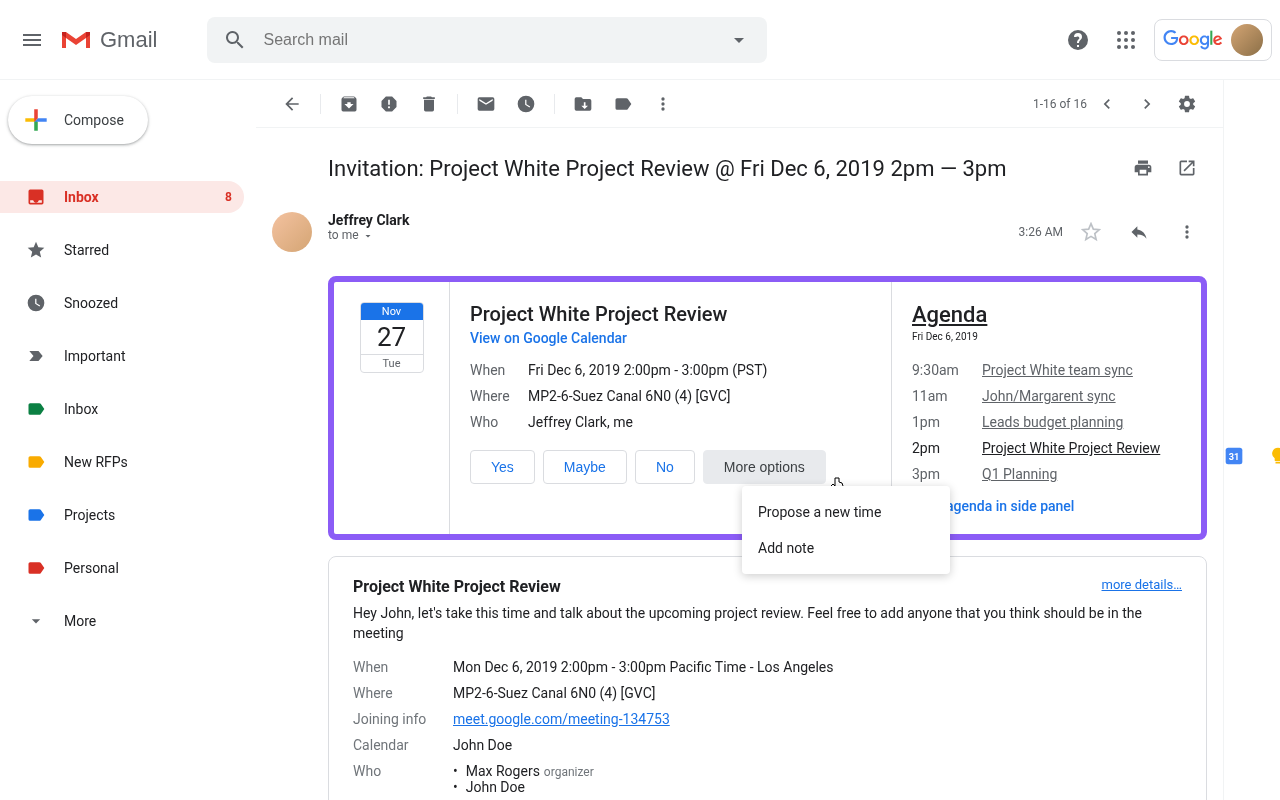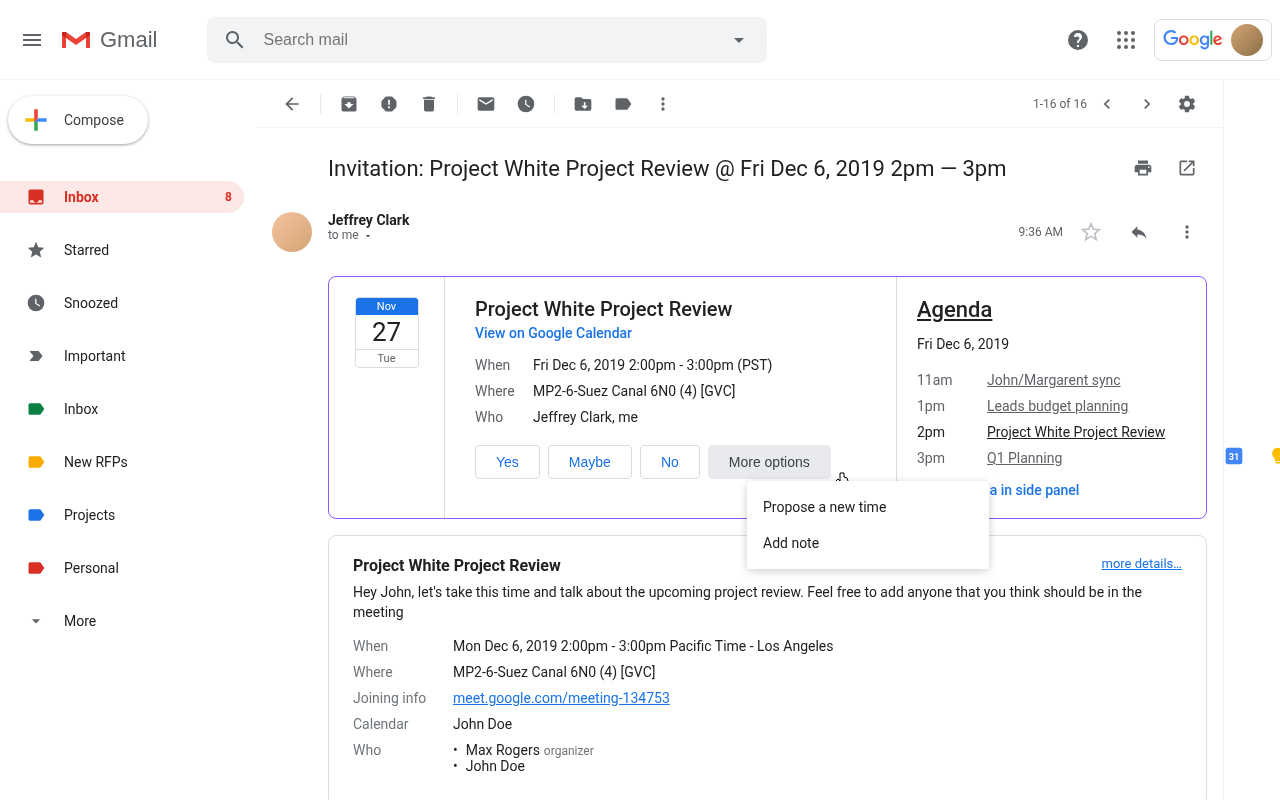--- a/index.html
+++ b/index.html
@@ -38,21 +38,21 @@
 .subject-actions { margin-left: auto; display: flex; gap: 4px; }
 
 .sender-row { display: flex; align-items: flex-start; margin-top: 24px; position: relative; }
 .sender-avatar { width: 40px; height: 40px; border-radius: 50%; background: linear-gradient(135deg, #f4c2a0, #d4a574); position: absolute; left: -56px; }
 .sender-info { flex: 1; }
 .sender-name { font-weight: 700; font-size: 14px; }
 .sender-to { font-size: 12px; color: #5f6368; }
 .sender-meta { display: flex; align-items: center; gap: 8px; color: #5f6368; font-size: 12px; }
 
 
-.cal-card { margin-top: 24px; border: 1px solid #8b5cf6; border-radius: 8px; display: flex; overflow: visible; position: relative; gap: 10px; }
+.cal-card { margin-top: 24px; border: 6px solid #8b5cf6; border-radius: 8px; display: flex; overflow: visible; position: relative; }
 .cal-left { width: 116px; padding: 20px 0; display: flex; justify-content: center; align-items: flex-start; border-right: 1px solid #dadce0; }
 .date-block { width: 64px; border: 1px solid #dadce0; border-radius: 4px; text-align: center; overflow: hidden; }
 .date-month { background: #1a73e8; color: #fff; font-size: 11px; padding: 2px 0; }
 .date-day { font-size: 26px; font-weight: 400; padding: 2px 0; }
 .date-dow { font-size: 11px; color: #5f6368; border-top: 1px solid #dadce0; padding: 2px 0; }
 .cal-main { flex: 1; padding: 20px; }
 .cal-title { font-size: 20px; font-weight: 500; }
 .cal-link { color: #1a73e8; font-size: 14px; font-weight: 500; margin-top: 4px; cursor: pointer; }
 .cal-meta { margin-top: 16px; }
 .cal-meta-row { display: flex; margin-bottom: 10px; font-size: 14px; }
@@ -60,21 +60,21 @@
 .rsvp-row { display: flex; gap: 8px; margin-top: 20px; }
 .rsvp-btn { padding: 8px 20px; border: 1px solid #dadce0; border-radius: 4px; color: #1a73e8; font-weight: 500; cursor: pointer; font-size: 14px; background: #fff; }
 .rsvp-btn.more { color: #3c4043; background: #e8eaed; border-color: #e8eaed; }
 .cursor-hand { position: absolute; pointer-events: none; }
 
 .dropdown-menu { position: absolute; background: #fff; box-shadow: 0 2px 10px rgba(0,0,0,0.2); border-radius: 4px; padding: 8px 0; z-index: 10; }
 .dropdown-item { padding: 10px 40px 10px 16px; font-size: 14px; cursor: pointer; white-space: nowrap; }
 
 .cal-agenda { width: 310px; border-left: 1px solid #dadce0; padding: 20px; }
 .agenda-title { font-size: 22px; font-weight: 500; text-decoration: underline; }
-.agenda-date { font-size: 14px; margin-top: 14px; }
+.agenda-date { font-size: 10px; margin-top: 4px; }
 .agenda-list { margin-top: 20px; }
 .agenda-row { display: flex; margin-bottom: 10px; font-size: 14px; }
 .agenda-time { width: 70px; color: #5f6368; }
 .agenda-event { text-decoration: underline; color: #5f6368; cursor: pointer; }
 .agenda-row.current .agenda-time { color: #202124; }
 .agenda-row.current .agenda-event { color: #202124; text-decoration: underline; }
 .agenda-link { color: #1a73e8; font-weight: 500; margin-top: 16px; cursor: pointer; font-size: 14px; }
 
 
 .details { margin-top: 16px; border: 1px solid #dadce0; border-radius: 8px; padding: 20px 24px; }
@@ -337,21 +337,21 @@
 
       <div class="sender-row">
         <div class="sender-avatar"></div>
         <div class="sender-info">
           <div class="sender-name">Jeffrey Clark</div>
           <div class="sender-to"><span>to me</span> <svg style="display:inline;vertical-align:middle" width="12" height="12" viewBox="0 0 24 24" fill="#5f6368">
                 <path d="M7 10l5 5 5-5z"></path>
               </svg></div>
         </div>
         <div class="sender-meta">
-          <span>9:36 AM</span>
+          <span>3:26 AM</span>
           <div class="icon-btn">
               <svg width="20" height="20" viewBox="0 0 24 24" fill="none" stroke="#bdc1c6" stroke-width="2">
                 <path d="M12 17.27L18.18 21l-1.64-7.03L22 9.24l-7.19-.61L12 2 9.19 8.63 2 9.24l5.46 4.73L5.82 21z"></path>
               </svg>
             </div>
           <div class="icon-btn">
               <svg width="20" height="20" viewBox="0 0 24 24" fill="#5f6368">
                 <path d="M10 9V5l-7 7 7 7v-4.1c5 0 8.5 1.6 11 5.1-1-5-4-10-11-11z"></path>
               </svg>
             </div>
@@ -389,30 +389,34 @@
               </div>
           </div>
           <div class="rsvp-row" style="position:relative;">
             <button class="rsvp-btn">Yes</button>
             <button class="rsvp-btn">Maybe</button>
             <button class="rsvp-btn">No</button>
             <button class="rsvp-btn more">More options</button>
             <svg class="cursor-hand" style="left:359px; top:26px;" width="16" height="20" viewBox="0 0 16 20">
                 <path fill="#fff" stroke="#000" stroke-width="1" d="M6 2v8l-2-2-2 2 3 6h8l1-6-1-3-3-1V2z"></path>
               </svg>
-            <div class="dropdown-menu" style="left:272px; top:36px; width:242px;">
+            <div class="dropdown-menu" style="left:272px; top:36px; width:208px;">
               <div class="dropdown-item">Propose a new time</div>
               <div class="dropdown-item">Add note</div>
             </div>
           </div>
         </div>
         <div class="cal-agenda">
           <div class="agenda-title">Agenda</div>
           <div class="agenda-date">Fri Dec 6, 2019</div>
           <div class="agenda-list" id="agenda-list">
+              <div class="agenda-row">
+                <span class="agenda-time">9:30am</span>
+                <span class="agenda-event">Project White team sync</span>
+              </div>
               <div class="agenda-row">
                 <span class="agenda-time">11am</span>
                 <span class="agenda-event">John/Margarent sync</span>
               </div>
               <div class="agenda-row">
                 <span class="agenda-time">1pm</span>
                 <span class="agenda-event">Leads budget planning</span>
               </div>
               <div class="agenda-row current">
                 <span class="agenda-time">2pm</span>

